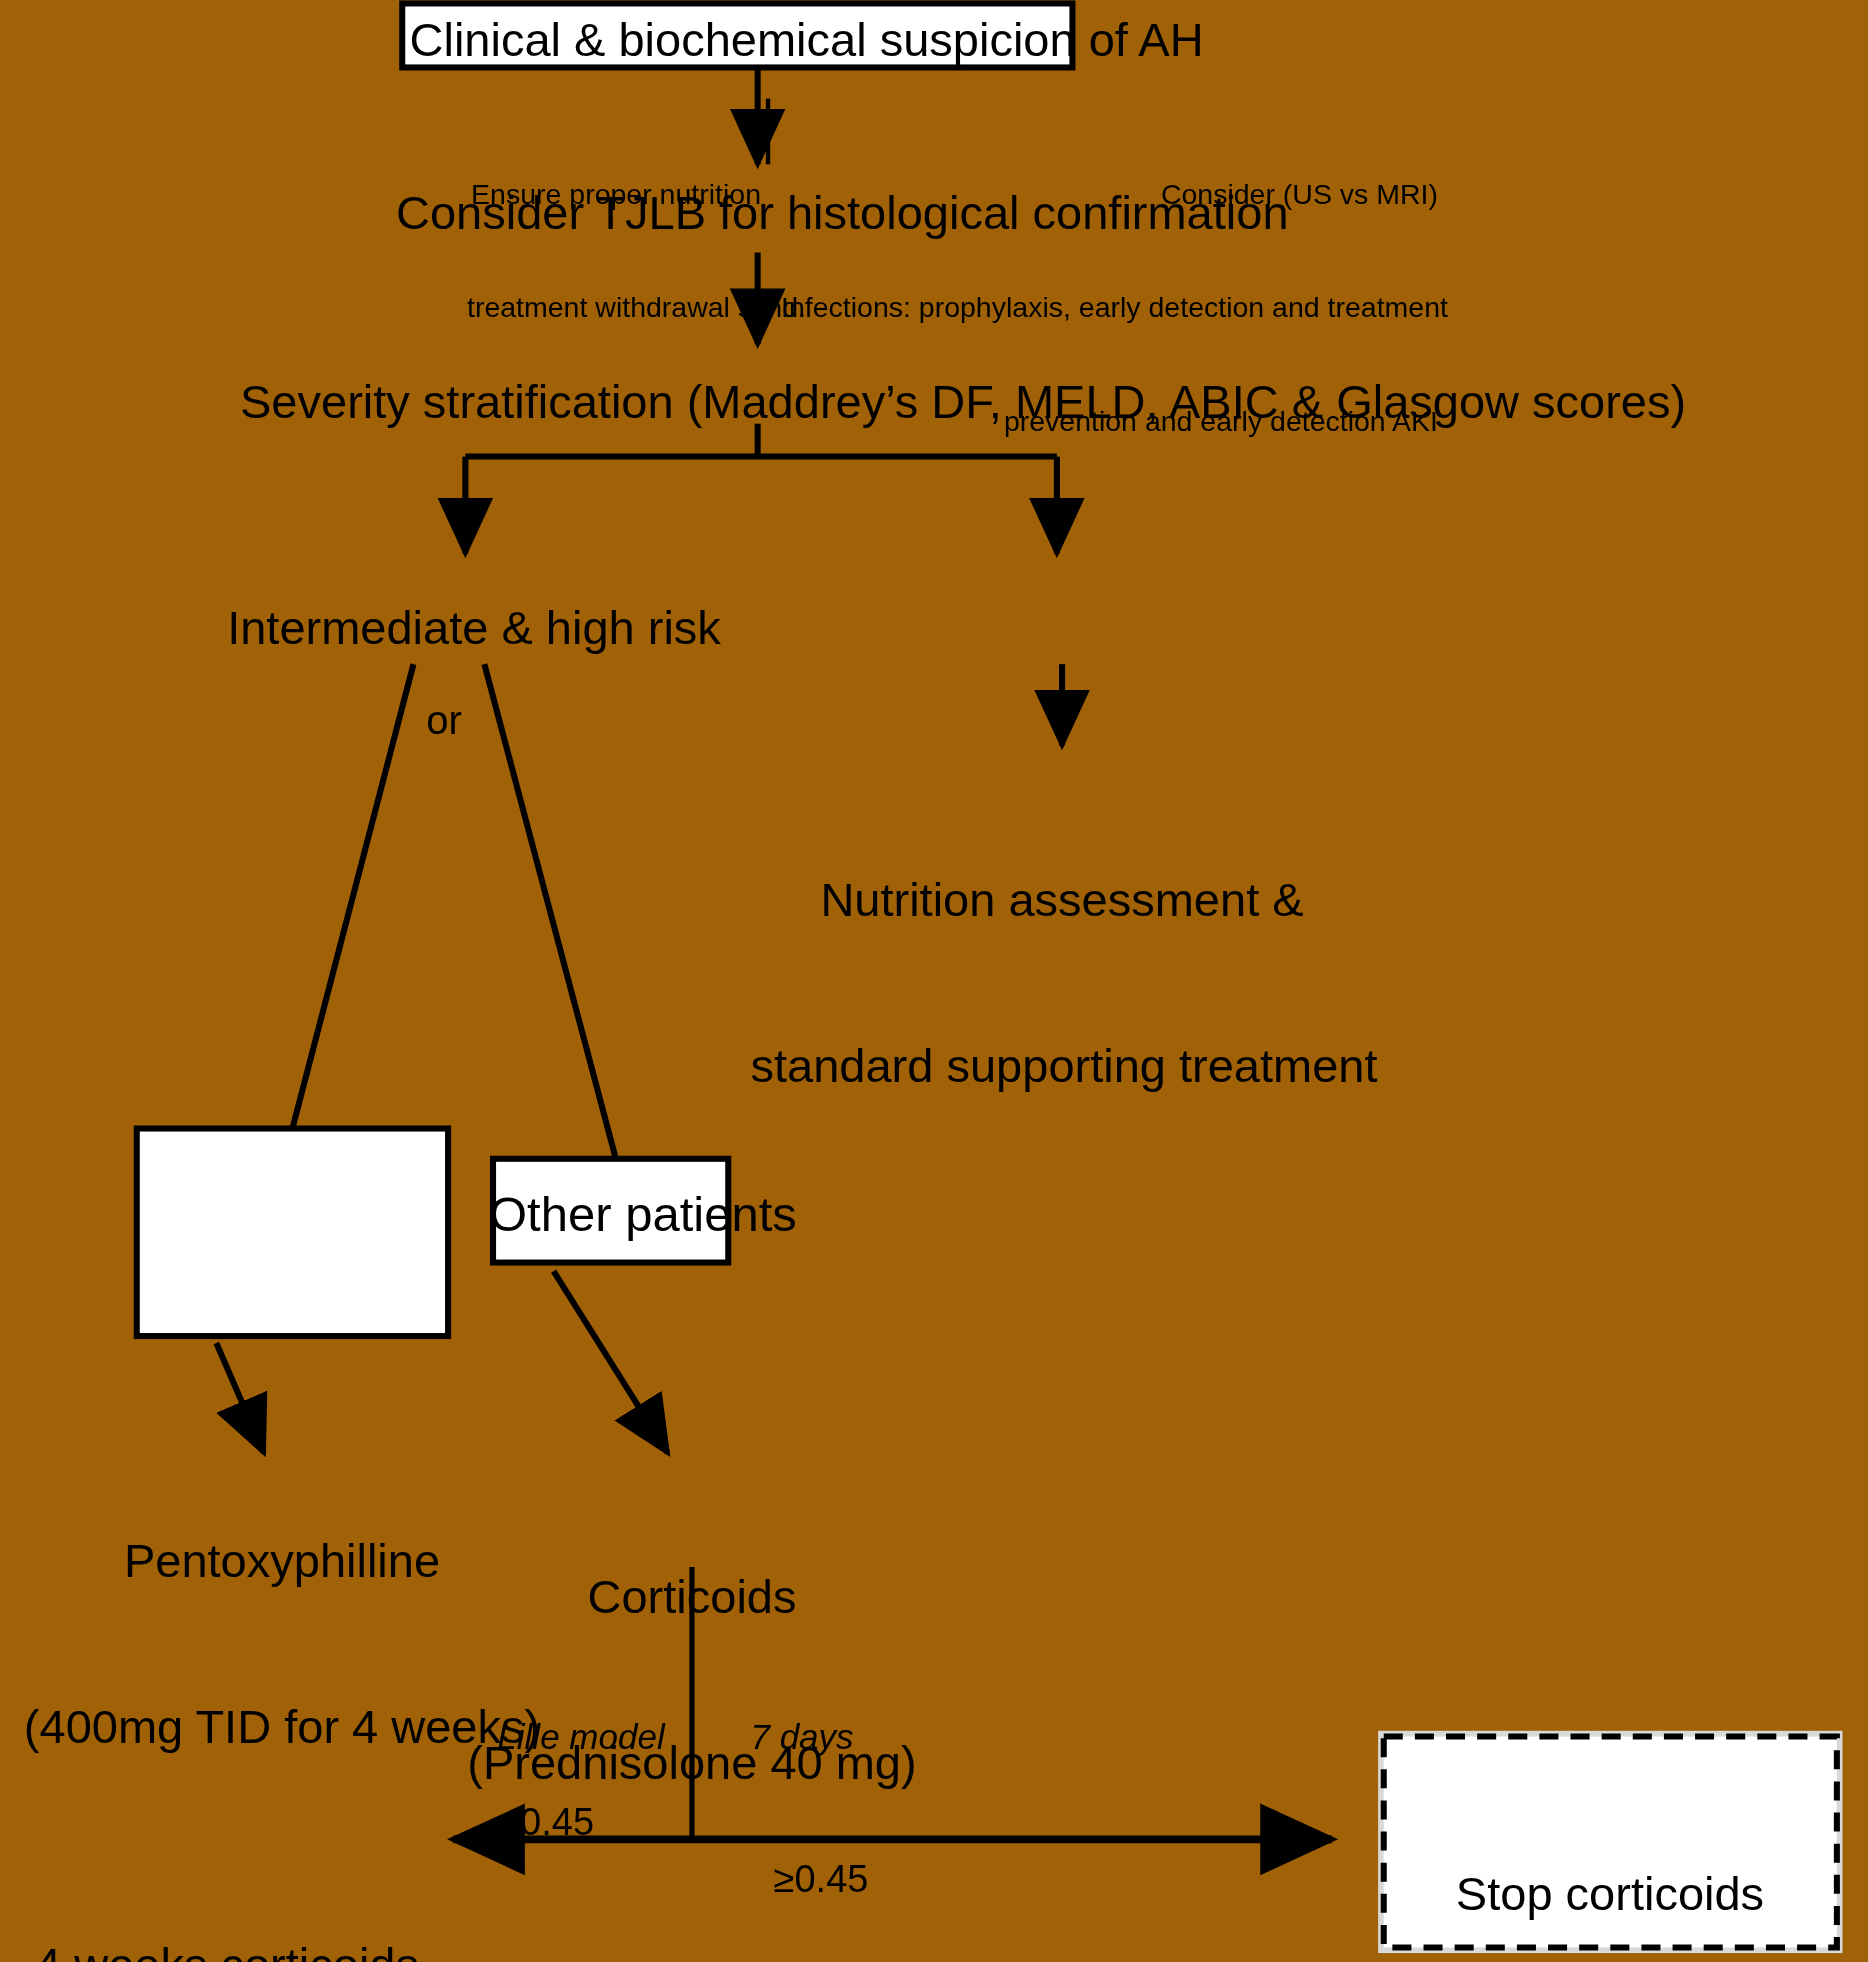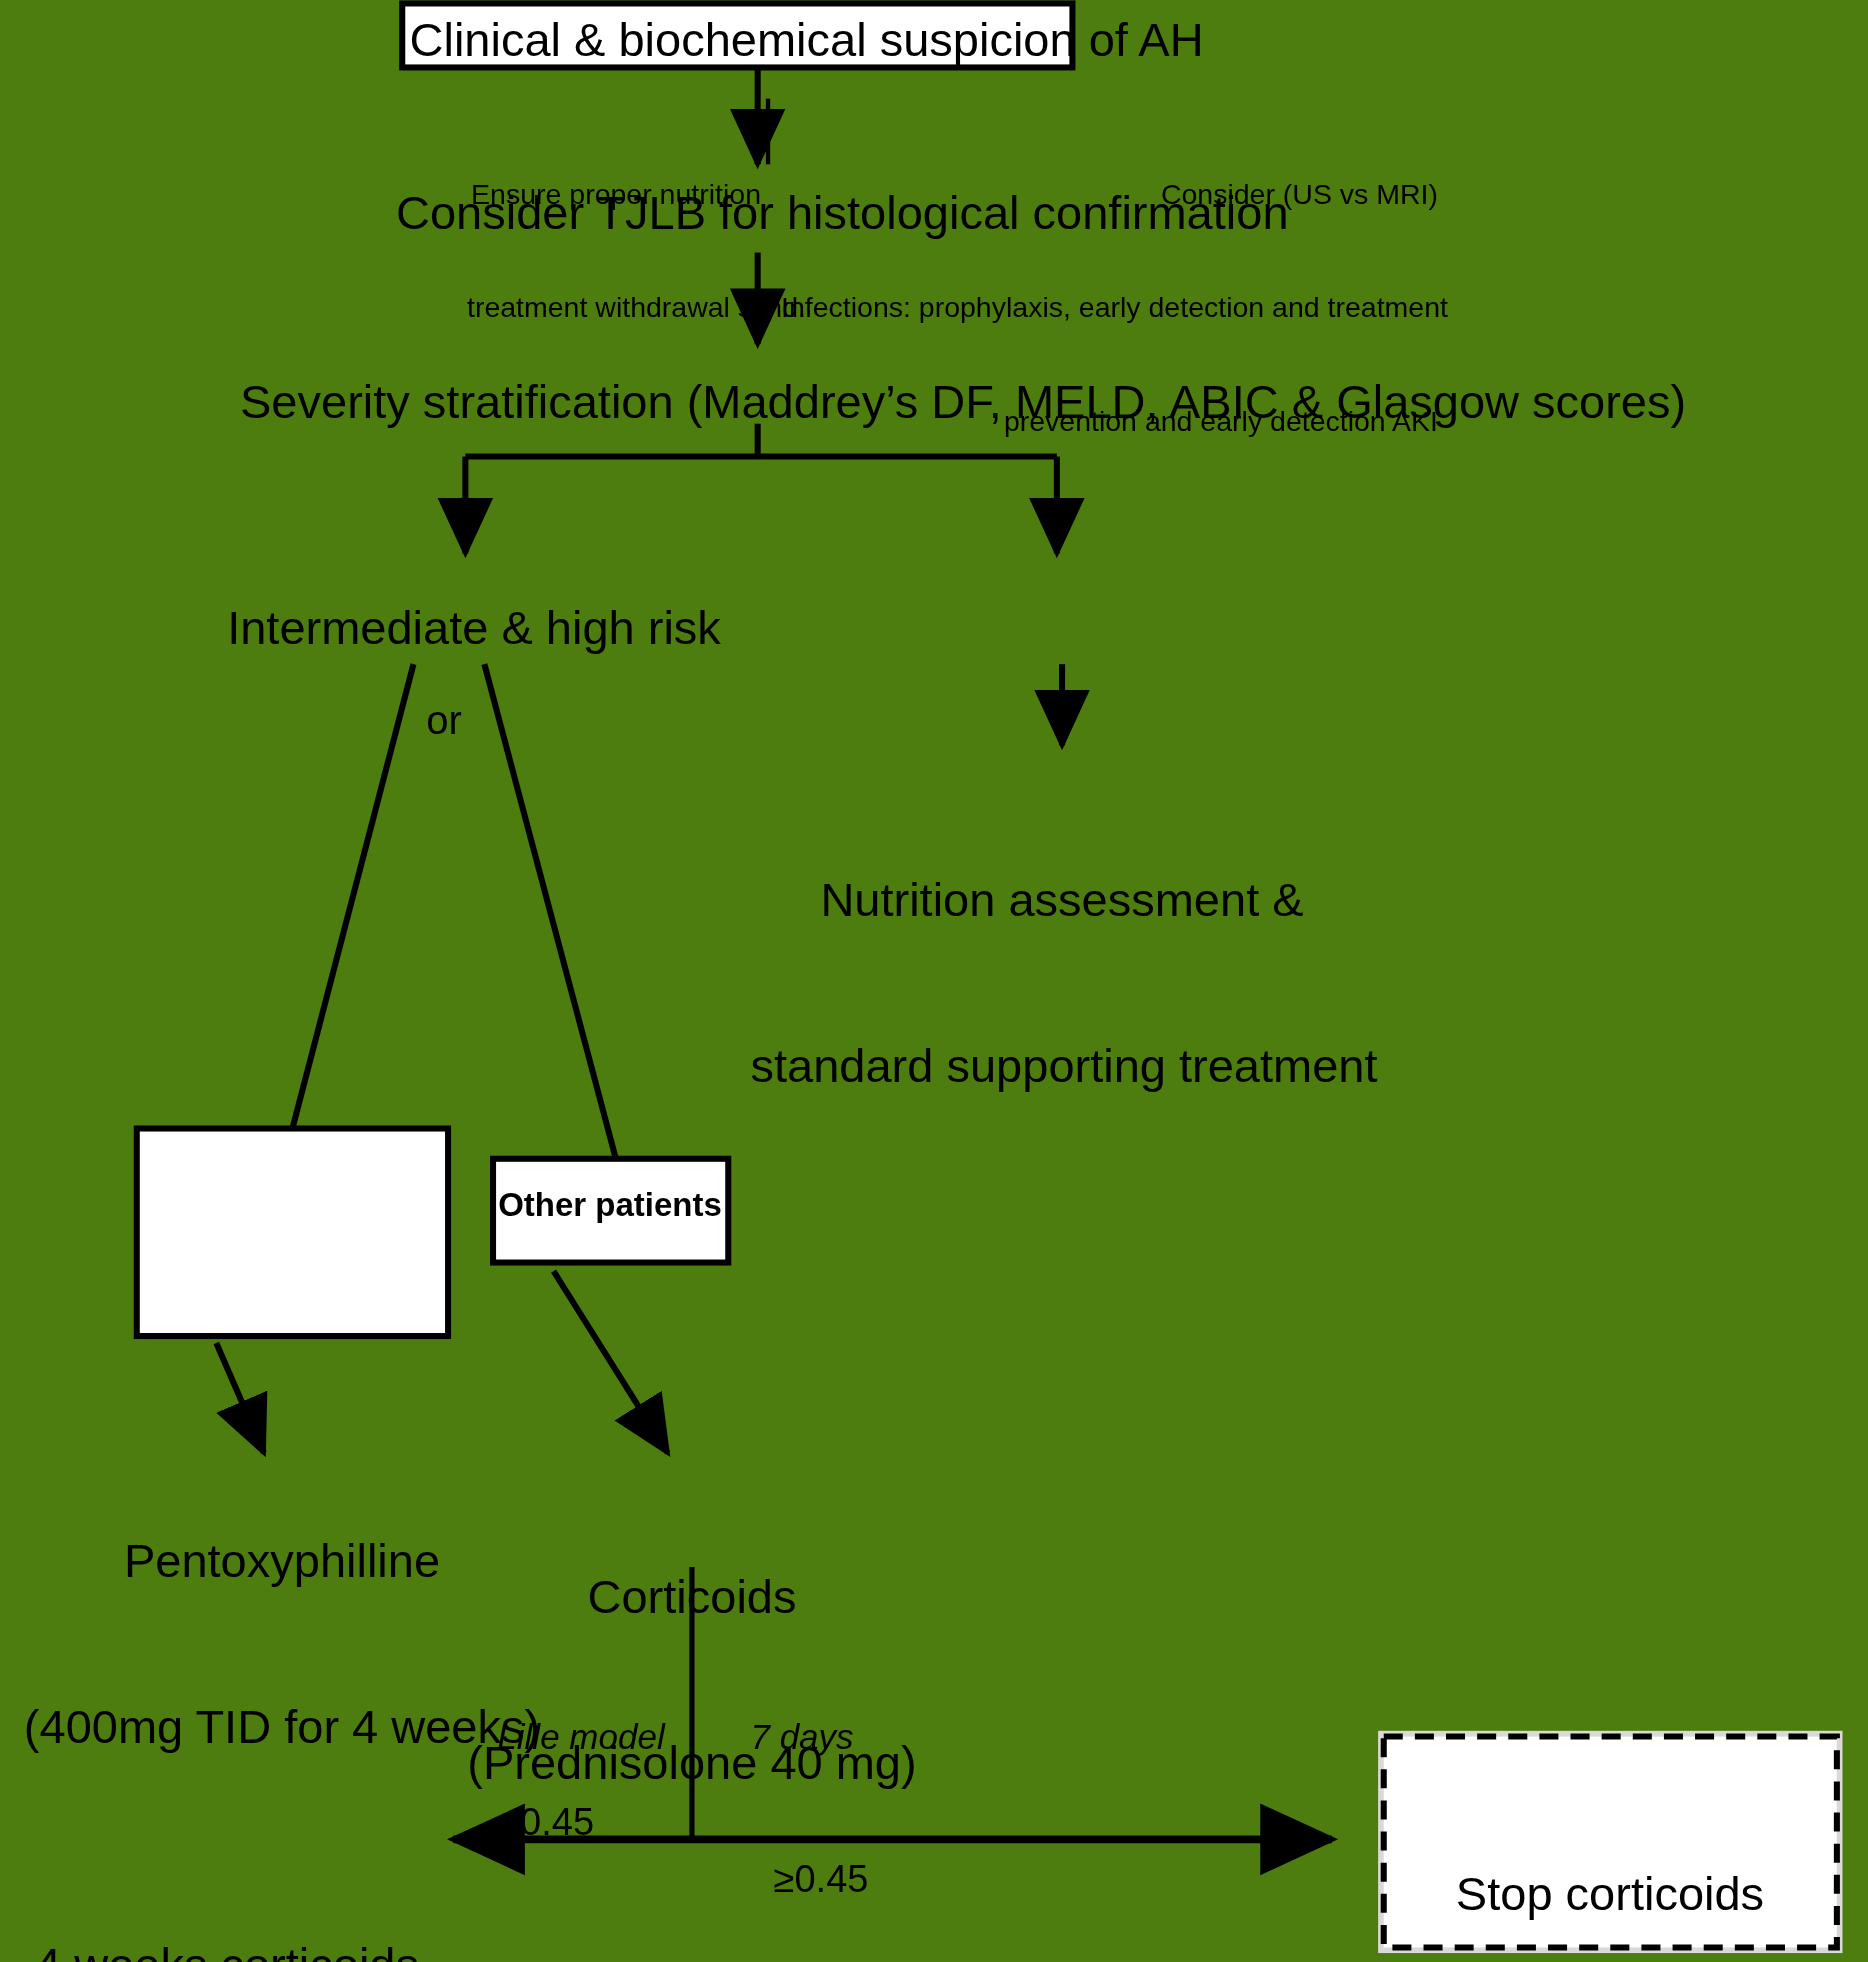--- a/index.html
+++ b/index.html
@@ -4,21 +4,21 @@
 <style>
   html, body {
     margin: 0;
     padding: 0;
     background: #ffffff;
   }
   #page {
     position: relative;
     width: 1869px;
     height: 1963px;
-    background: #4d7c0f;
+    background: #a16207;
     font-family: "Liberation Sans", sans-serif;
     overflow: hidden;
   }
   svg.flow {
     position: absolute;
     left: 0;
     top: 0;
     width: 1869px;
     height: 1963px;
   }
@@ -28,22 +28,21 @@
     font-family: "Liberation Sans", sans-serif;
     font-weight: 400;
     line-height: 1.18;
     white-space: pre;
     text-align: center;
   }
   .big {
     font-size: 47px;
   }
   .boxed {
-    font-size: 33px;
-    font-weight: bold;
+    font-size: 49px;
   }
   .annot {
     font-size: 28.5px;
     line-height: 1.33;
     text-align: right;
     white-space: pre;
   }
   .label-italic {
     font-size: 35px;
     font-style: italic;

